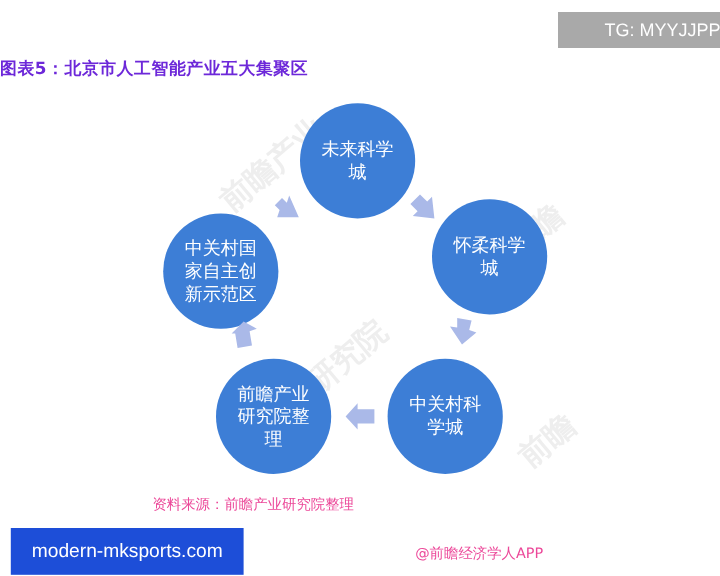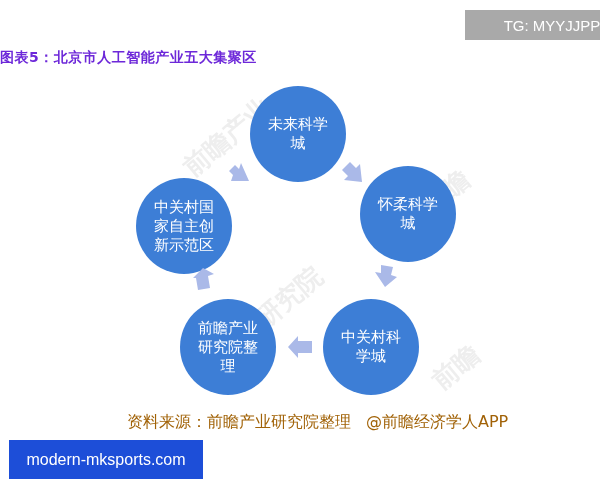--- a/index.html
+++ b/index.html
@@ -9,21 +9,21 @@
               color:#ffffff; font-family:"Liberation Sans", sans-serif; font-size:15px;
               display:flex; align-items:center; justify-content:center;padding-left:24px; }
   .title { position:absolute; left:0; width:600px; top:49px; font-size:14px;
            font-weight:bold; color:#6d28d9; letter-spacing:0.5px; }
   .node { position:absolute; width:96px; height:96px; border-radius:50%; background:#3d7ed6;
           color:#ffffff; display:flex; align-items:center; justify-content:center; text-align:center;
           font-size:15px; line-height:19px; box-sizing:border-box; padding:0 12px; }
   .arrow { position:absolute; width:26px; height:26px; }
   .watermark { position:absolute; color:#eeeeee; font-size:26px; font-weight:bold; transform:rotate(-40deg);
                pointer-events:none; }
-  .footer { position:absolute; top:412px; font-size:16px; color:#a16207; }
+  .footer { position:absolute; top:412px; font-size:12px; color:#ec4899; }
   .site-badge { position:absolute; left:9px; top:440px; width:194px; height:39px; background:#1d4ed8;
                 color:#ffffff; font-family:"Liberation Sans", sans-serif; font-size:16px;
                 display:flex; align-items:center; justify-content:center; }
 </style>
 </head>
 <body>
 
 <div class="tg-badge">TG: MYYJJPP</div>
 
 <div class="title">图表5：北京市人工智能产业五大集聚区</div>
@@ -59,15 +59,15 @@
   <polygon points="1,13 11,2 11,7 25,7 25,19 11,19 11,24" fill="#aab9e8"></polygon>
 </svg>
 <svg class="arrow" style="left:190px;top:266px;" viewBox="0 0 26 26">
   <polygon points="3,12 13,2 24,8 18,10 20,22 8,24 6,12" fill="#aab9e8"></polygon>
 </svg>
 <svg class="arrow" style="left:225px;top:161px;" viewBox="0 0 26 26">
   <polygon points="4,10 10,4 14,8 16,2 24,20 6,20 8,14" fill="#aab9e8"></polygon>
 </svg>
 
 <div class="footer" style="left:127px;">资料来源：前瞻产业研究院整理</div>
-<div class="footer" style="left:366px;">@前瞻经济学人APP</div>
+<div class="footer" style="left:346px;margin-top:41px;">@前瞻经济学人APP</div>
 
 <div class="site-badge">modern-mksports.com</div>
 
 </body></html>

